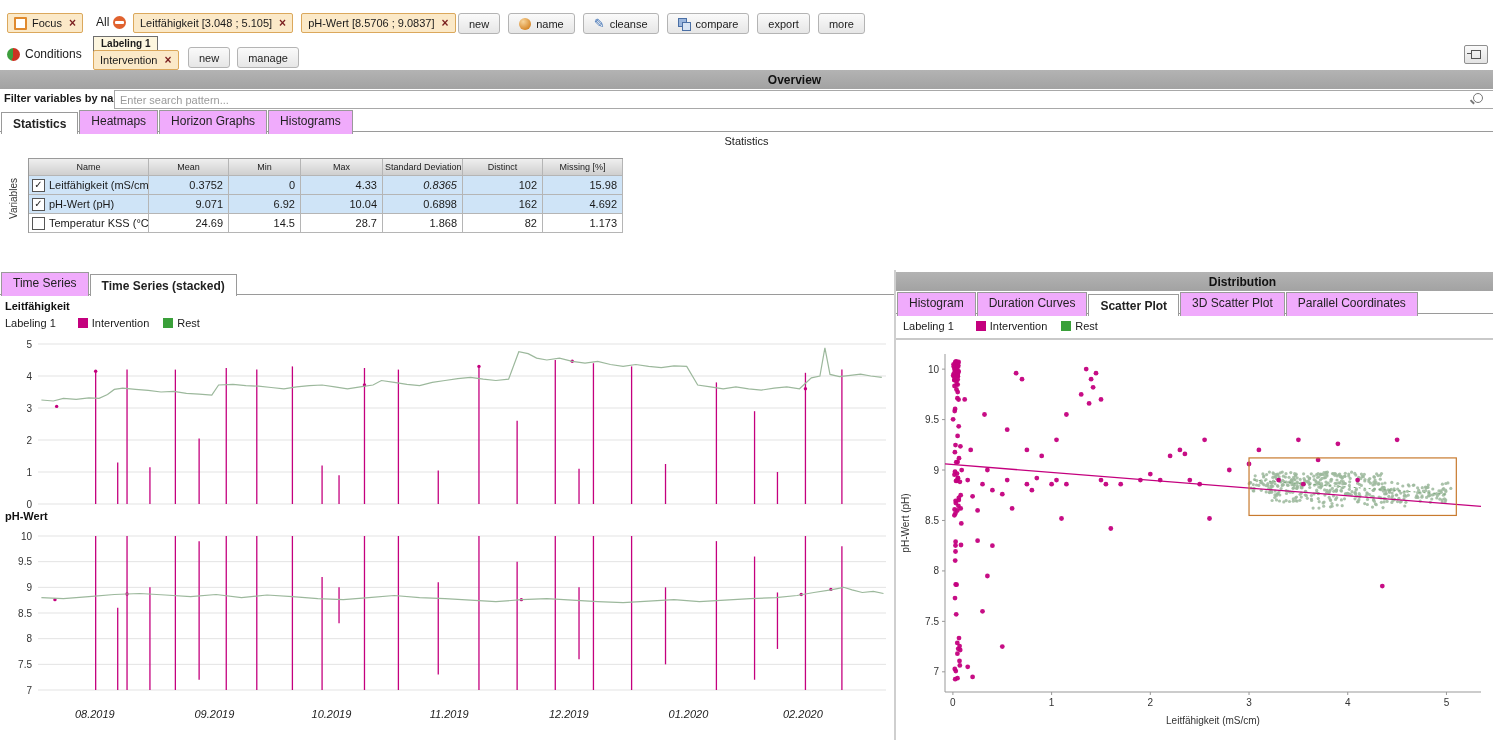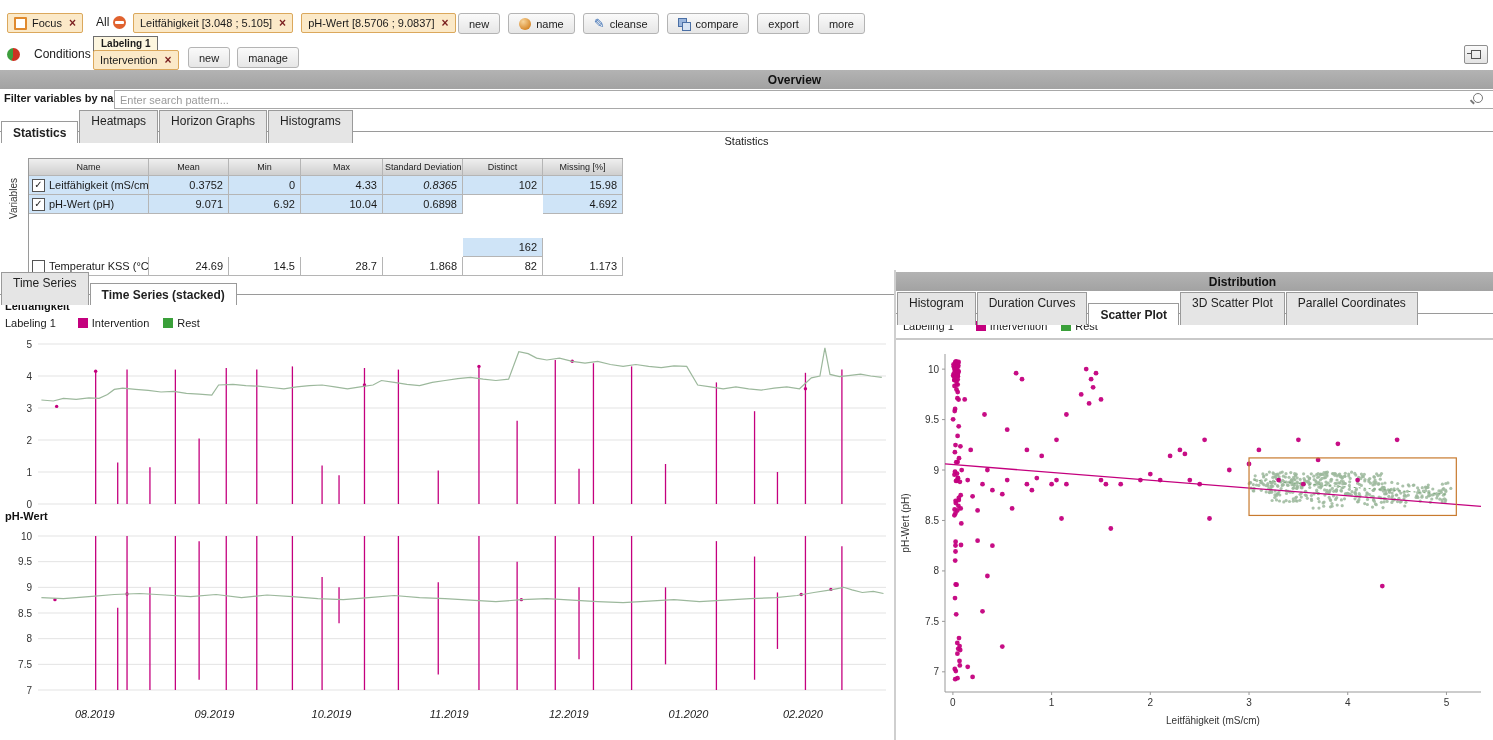--- a/index.html
+++ b/index.html
@@ -20,21 +20,21 @@
   .actions{position:absolute;left:458px;top:13px;display:flex;gap:8px;}
   .act-btn{display:inline-flex;align-items:center;gap:5px;background:linear-gradient(#fafafa,#e6e6e6);
            border:1px solid #b4b4b4;border-radius:3px;font-size:11px;padding:3px 10px;height:21px;box-sizing:border-box;
            font-family:"Liberation Sans",sans-serif;color:#222;cursor:pointer;}
   .ic-globe{width:12px;height:12px;border-radius:50%;display:inline-block;
             background:radial-gradient(circle at 35% 30%,#f7d49a,#d98c2f 70%,#a35f14);}
   .ic-pencil{color:#3b6fb5;font-size:13px;line-height:12px;}
   .ic-compare{position:relative;width:13px;height:12px;display:inline-block;}
   .ic-compare .sqa{position:absolute;left:0;top:0;width:7px;height:7px;background:#9ab6dd;border:1px solid #4a6fa5;}
   .ic-compare .sqb{position:absolute;left:4px;top:4px;width:7px;height:7px;background:#d7e4f4;border:1px solid #4a6fa5;}
-  .cond{position:absolute;left:7px;top:47px;display:flex;align-items:center;gap:14px;font-size:12px;cursor:pointer;}
+  .cond{position:absolute;left:7px;top:47px;display:flex;align-items:center;gap:5px;font-size:12px;cursor:pointer;}
   .cond-icon{width:13px;height:13px;border-radius:50%;display:inline-block;
              background:conic-gradient(#cc3322 0 55%,#3d9e3d 55% 100%);}
   .labeling-tab{position:absolute;left:93px;top:36px;background:#fdf6df;border:1px solid #6e6e6e;border-bottom:none;
                 font-size:10px;font-weight:bold;padding:1px 7px 1px 7px;height:13px;line-height:12px;}
   .labeling-chip{position:absolute;left:93px;top:50px;}
   .lab-btns{position:absolute;left:188px;top:47px;display:flex;gap:7px;}
   .dock-btn{position:absolute;left:1464px;top:45px;width:22px;height:17px;border:1px solid #8f8f8f;border-radius:2px;
             background:linear-gradient(#fafafa,#e3e3e3);display:flex;align-items:center;justify-content:center;cursor:pointer;}
   .dock-btn .dk{width:8px;height:7px;border:1px solid #555;position:relative;}
   .dock-btn .dk::before{content:"";position:absolute;left:-5px;top:2px;width:4px;height:1px;background:#555;}
@@ -48,21 +48,21 @@
   .filter-row{position:absolute;left:0;top:89px;width:1493px;height:21px;}
   .filter-label{position:absolute;left:4px;top:3px;font-size:11px;font-weight:bold;}
   .search-input{position:absolute;left:114px;top:1px;width:1358px;height:17px;border:1px solid #a8a8a8;font-size:11px;
                 padding:0 20px 0 5px;font-family:"Liberation Sans",sans-serif;}
   .search-input::placeholder{color:#9a9a9a;}
   .search-ic{position:absolute;right:10px;top:4px;width:8px;height:8px;border:1.5px solid #777;border-radius:50%;}
   .search-ic::after{content:"";position:absolute;left:-4px;top:7px;width:5px;height:1.5px;background:#777;transform:rotate(45deg);}
 
   
   .tabs{position:absolute;display:flex;align-items:flex-end;z-index:2;}
-  .tab{background:#e5e5e5;border:1px solid #9a9a9a;border-bottom:none;padding:0 11px;font-size:12px;height:33px;
+  .tab{background:#f0abfc;border:1px solid #9a9a9a;border-bottom:none;padding:0 11px;font-size:12px;height:24px;
        line-height:21px;box-sizing:border-box;margin-right:1px;color:#222;cursor:pointer;white-space:nowrap;}
   .tab.active{background:#fff;font-weight:bold;height:22px;line-height:22px;}
   .tabline{position:absolute;height:1px;background:#9a9a9a;z-index:1;}
 
   .caption{position:absolute;left:0;top:135px;width:1493px;text-align:center;font-size:11px;color:#222;}
   .vlabel{position:absolute;left:8px;top:162px;height:74px;writing-mode:vertical-rl;transform:rotate(180deg);
           font-size:10px;color:#333;text-align:center;}
 
   
   .stats-table{position:absolute;left:28px;top:158px;border-left:1px solid #9a9a9a;border-top:1px solid #9a9a9a;}
@@ -208,21 +208,21 @@
       </div>
       <div class="trow sel">
         <div class="tcell namec" style="width: 120px;">
           <span class="cb">✓</span>
           <span>pH-Wert (pH)</span>
         </div>
         <div class="tcell num" style="width: 80px;">9.071</div>
         <div class="tcell num" style="width: 72px;">6.92</div>
         <div class="tcell num" style="width: 82px;">10.04</div>
         <div class="tcell num" style="width: 80px;">0.6898</div>
-        <div class="tcell num" style="width: 80px; margin-top: 43px;">162</div>
+        <div class="tcell num" style="width: 80px;">162</div>
         <div class="tcell num" style="width: 80px;">4.692</div>
       </div>
       <div class="trow">
         <div class="tcell namec" style="width: 120px;">
           <span class="cb"></span>
           <span>Temperatur KSS (°C)</span>
         </div>
         <div class="tcell num" style="width: 80px;">24.69</div>
         <div class="tcell num" style="width: 72px;">14.5</div>
         <div class="tcell num" style="width: 82px;">28.7</div>

